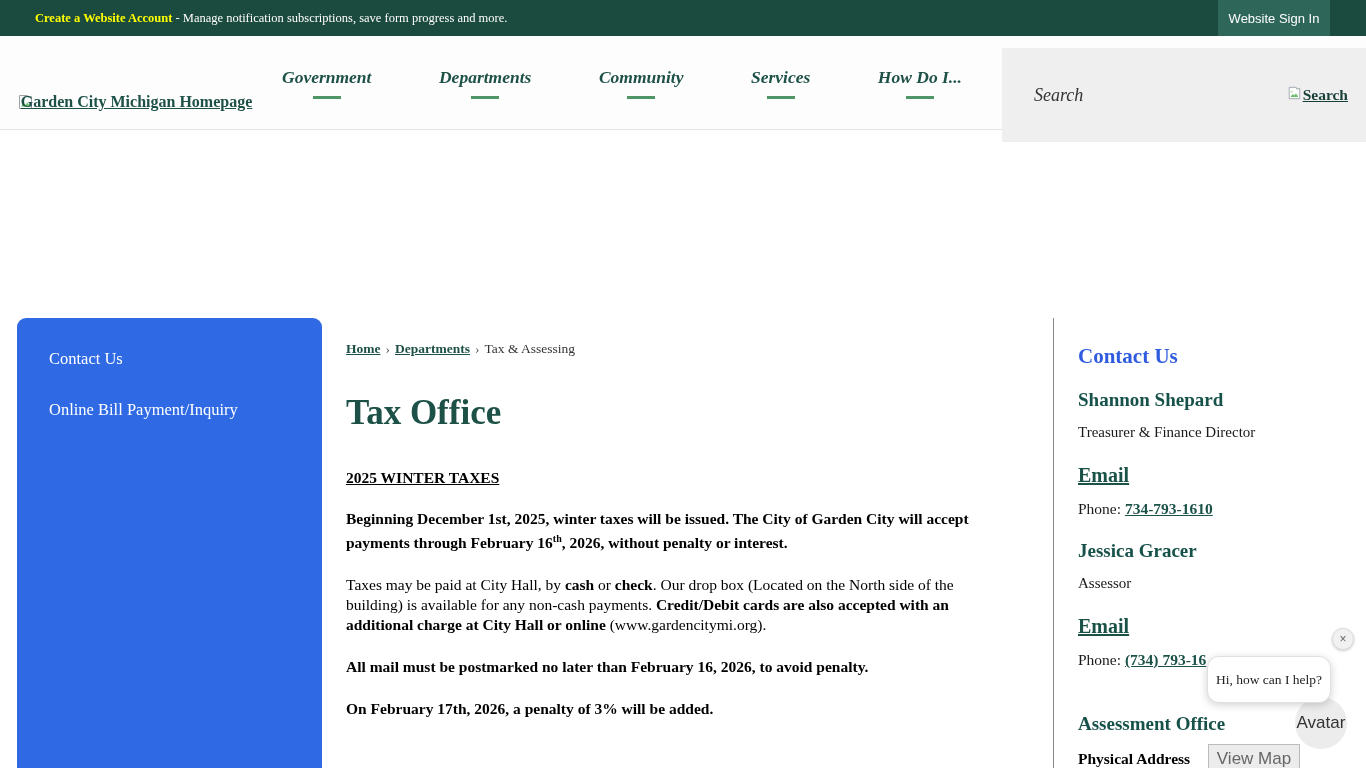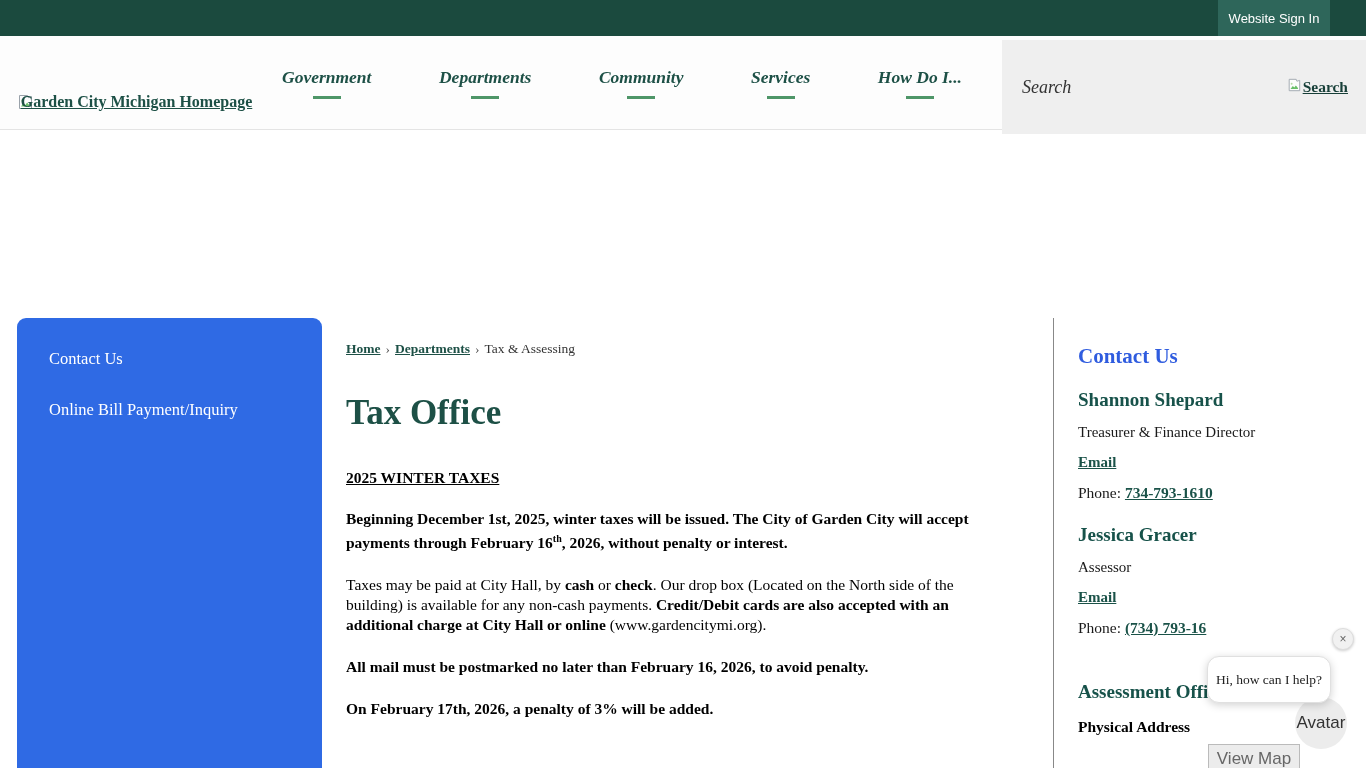--- a/index.html
+++ b/index.html
@@ -35,22 +35,22 @@
   }
   .logo-broken { position:absolute; left:17px; top:58px; }
   .main-nav {
     position:absolute; left:282px; top:0; width:680px; height:94px;
     display:flex; align-items:center; justify-content:space-between;font-style:italic;
   }
   .nav-item { text-align:center; cursor:pointer; }
   .nav-item .lbl { color:#1d5046; font-weight:bold; font-size:17.5px; }
   .nav-item .tick { width:28px; height:3px; background:#4e9668; margin:8px auto 0; }
   .search-region {
-    position:absolute; left:1002px; top:4px; width:364px; height:94px;
-    background:#efefef; display:flex; align-items:center;
+    position:absolute; left:1002px; top:12px; width:364px; height:94px;
+    background:#efefef; display:flex; align-items:center;padding-left:12px;
   }
   .search-input {
     flex:1; height:60px; border:none; background:transparent; outline:none;
     font-family:"Liberation Serif","DejaVu Serif",serif; font-style:italic;
     font-size:18px; color:#333; padding-left:20px;
   }
   .search-input::placeholder { color:#333; opacity:1; font-style:italic; }
   .search-btn {
     display:flex; align-items:flex-start; margin-right:18px; cursor:pointer;
     background:none; border:none;
@@ -79,21 +79,21 @@
 
   
   .contact-panel {
     position:absolute; left:1053px; top:318px; width:300px; height:450px;
     border-left:1px solid #888; padding-left:24px;
   }
   .contact-heading { margin-top:26px; color:#2f5cdf; font-size:21px; font-weight:bold; }
   .contact-name { margin-top:20px; color:#17524a; font-size:19px; font-weight:bold; }
   .contact-name.second { margin-top:22px;font-family:Liberation Serif, serif; }
   .contact-role { margin-top:13px; color:#1a1a1a; font-size:15px; }
-  .contact-email { margin-top:13px; color:#1a5248; font-size:15px; font-weight:bold; text-decoration:underline; cursor:pointer; display:inline-block; }
+  .contact-email { margin-top:23px; color:#1a5248; font-size:20px; font-weight:bold; text-decoration:underline; cursor:pointer; display:inline-block; }
   .contact-phone { margin-top:13px; font-size:15.5px; color:#1a1a1a; }
   .contact-phone .phone-link { color:#1a5248; font-weight:bold; text-decoration:underline; cursor:pointer; }
   .office-heading { margin-top:44px; color:#17524a; font-size:19px; font-weight:bold; }
   .address-label { margin-top:15px; color:#000; font-size:15.5px; font-weight:bold; }
 
   
   .chat-bubble {
     position:absolute; left:1207px; top:636px; width:124px; height:47px;
     background:#ffffff; border:1px solid #e0e0e0; border-radius:12px;
     box-shadow:0 2px 8px rgba(0,0,0,0.18); z-index:40; cursor:pointer;
@@ -119,20 +119,23 @@
     display:flex; align-items:center; justify-content:center;
     font-family:"Liberation Sans","DejaVu Sans",sans-serif; font-size:17px; color:#666;
   }
 </style>
 </head>
 <body>
 
 <div class="canvas">
 
   <div class="topbar">
+    <div class="topbar-left">
+      <a class="create-account">Create a Website Account</a><span> - Manage notification subscriptions, save form progress and more.</span>
+    </div>
     <button class="signin-btn">Website Sign In</button>
   </div>
 
   <div class="header">
     <span class="logo-broken">
       <svg width="16" height="16" viewBox="0 0 16 16">
         <path d="M2.5 1.5 h8 l0.8 2.2 3.2-1 v11.8 h-12 z" fill="#fdfdfd" stroke="#9aa2aa" stroke-width="1"></path>
         <path d="M4 12.5 l2.6-3.4 1.8 1.8 1.7-2.4 2.4 3 v1 z" fill="#6abf69"></path>
         <circle cx="5.3" cy="6.6" r="1.1" fill="#b7d9a8"></circle>
       </svg>

